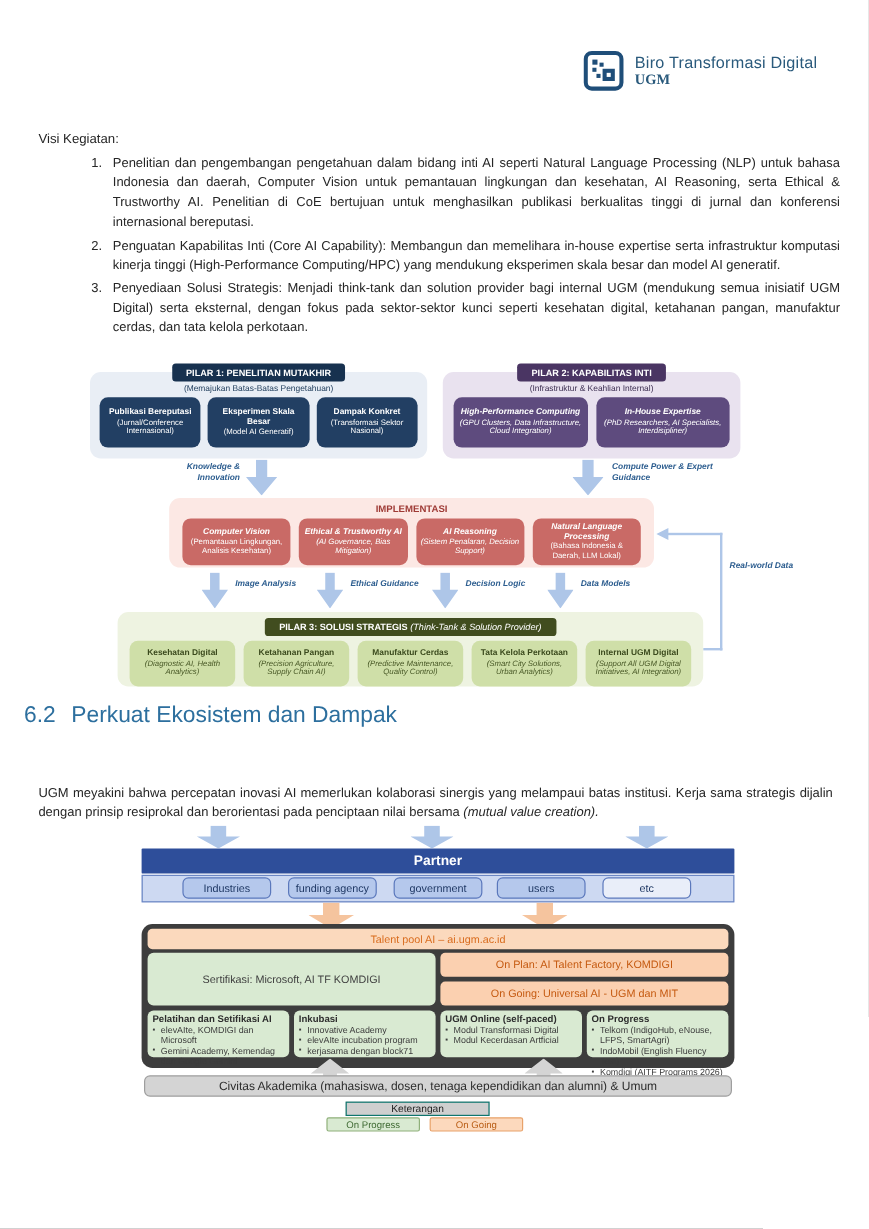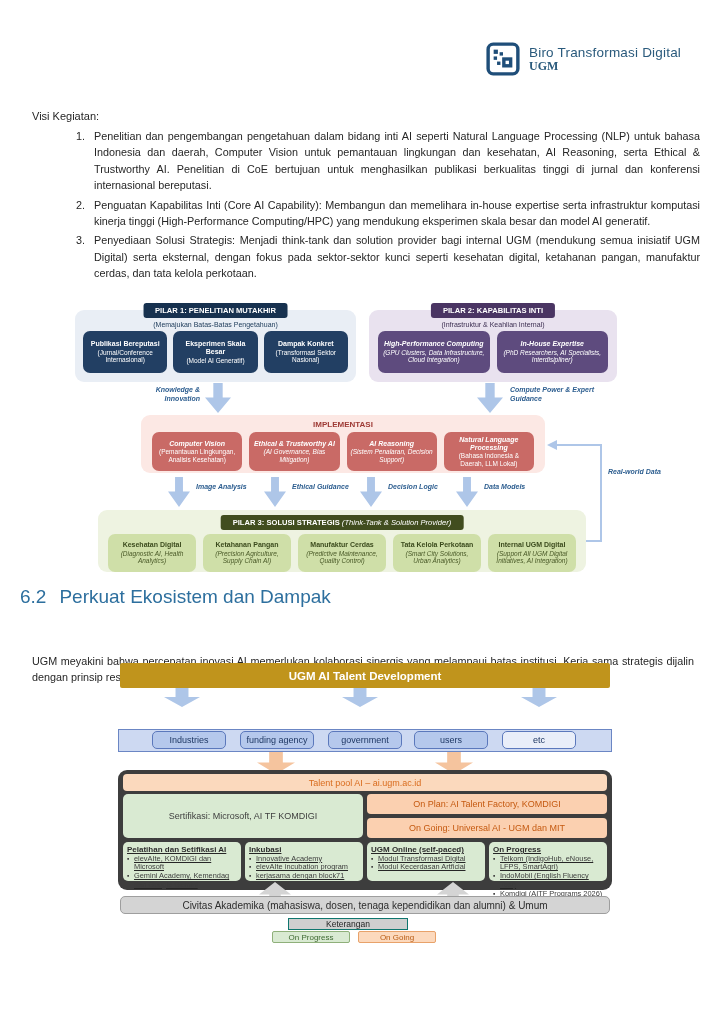--- a/index.html
+++ b/index.html
@@ -80,21 +80,21 @@
   .pbox.light{background:#e9eef9;}
   .bluearr{background:#aec6e8;width:36px;height:19px;top:688px;}
   .peacharr{background:#f5c49e;width:38px;height:22px;top:752px;}
   .darkcont{left:118px;top:770px;width:494px;height:120px;background:#3d3d3d;border-radius:9px;}
   .talent{left:123px;top:774px;width:484px;height:17px;background:#fbd9bd;border-radius:4px;
           color:#d96c1e;font-size:9px;display:flex;align-items:center;justify-content:center;}
   .serti{left:123px;top:794px;width:240px;height:44px;background:#d9ead2;border-radius:5px;
          color:#3f3f3f;font-size:9px;display:flex;align-items:center;justify-content:center;}
   .peachbar{width:240px;height:20px;background:#fbd0b0;border-radius:4px;left:367px;
             color:#c55a11;font-size:9px;display:flex;align-items:center;justify-content:center;}
-  .prog{top:842px;width:118px;height:39px;background:#d9ead2;border-radius:5px;box-sizing:border-box;padding:3px 4px;text-decoration:underline;}
+  .prog{top:842px;width:118px;height:39px;background:#d9ead2;border-radius:5px;box-sizing:border-box;padding:3px 4px;}
   .prog .pt{font-size:8px;font-weight:bold;color:#2d2d2d;line-height:1.2;}
   .prog .pb{font-size:7.4px;color:#3c3c3c;line-height:1.18;padding-left:7px;position:relative;}
   .prog .pb::before{content:"▪";position:absolute;left:0;top:0;font-size:6.5px;}
   .grayarr{background:#d4d4d4;width:32px;height:24px;top:882px;}
   .civitas{left:120px;top:896px;width:490px;height:18px;background:#d4d4d4;border:1px solid #9e9e9e;border-radius:5px;
            font-size:10px;color:#2d2d2d;display:flex;align-items:center;justify-content:center;box-sizing:border-box;}
   .ketbar{left:288px;top:918px;width:120px;height:12px;background:#cfcfcf;border:1px solid #0f766e;
           font-size:8.5px;color:#1f1f1f;display:flex;align-items:center;justify-content:center;box-sizing:border-box;}
   .legbox{top:931px;width:78px;height:12px;font-size:8px;display:flex;align-items:center;justify-content:center;
           border-radius:2px;box-sizing:border-box;}
@@ -234,26 +234,26 @@
     </div>
   </div>
 
   <div class="abs h62">
     <span class="num">6.2</span><span>Perkuat Ekosistem dan Dampak</span>
   </div>
   <div class="abs para">
     <span>UGM meyakini bahwa percepatan inovasi AI memerlukan kolaborasi sinergis yang melampaui batas institusi. Kerja sama strategis dijalin dengan prinsip resiprokal dan berorientasi pada penciptaan nilai bersama </span><i>(mutual value creation).</i>
   </div>
 
-  <div class="abs banner">UGM AI Talent Development</div>
 
   <div class="abs arrD bluearr" style="left:164px;"></div>
   <div class="abs arrD bluearr" style="left:342px;"></div>
   <div class="abs arrD bluearr" style="left:521px;"></div>
 
+  <div class="abs partner">Partner</div>
   <div class="abs pstrip"></div>
   <div class="abs pbox" style="left:152px;">Industries</div>
   <div class="abs pbox" style="left:240px;">funding agency</div>
   <div class="abs pbox" style="left:328px;">government</div>
   <div class="abs pbox" style="left:414px;">users</div>
   <div class="abs pbox light" style="left:502px;">etc</div>
 
   <div class="abs arrD peacharr" style="left:257px;"></div>
   <div class="abs arrD peacharr" style="left:435px;"></div>
 

